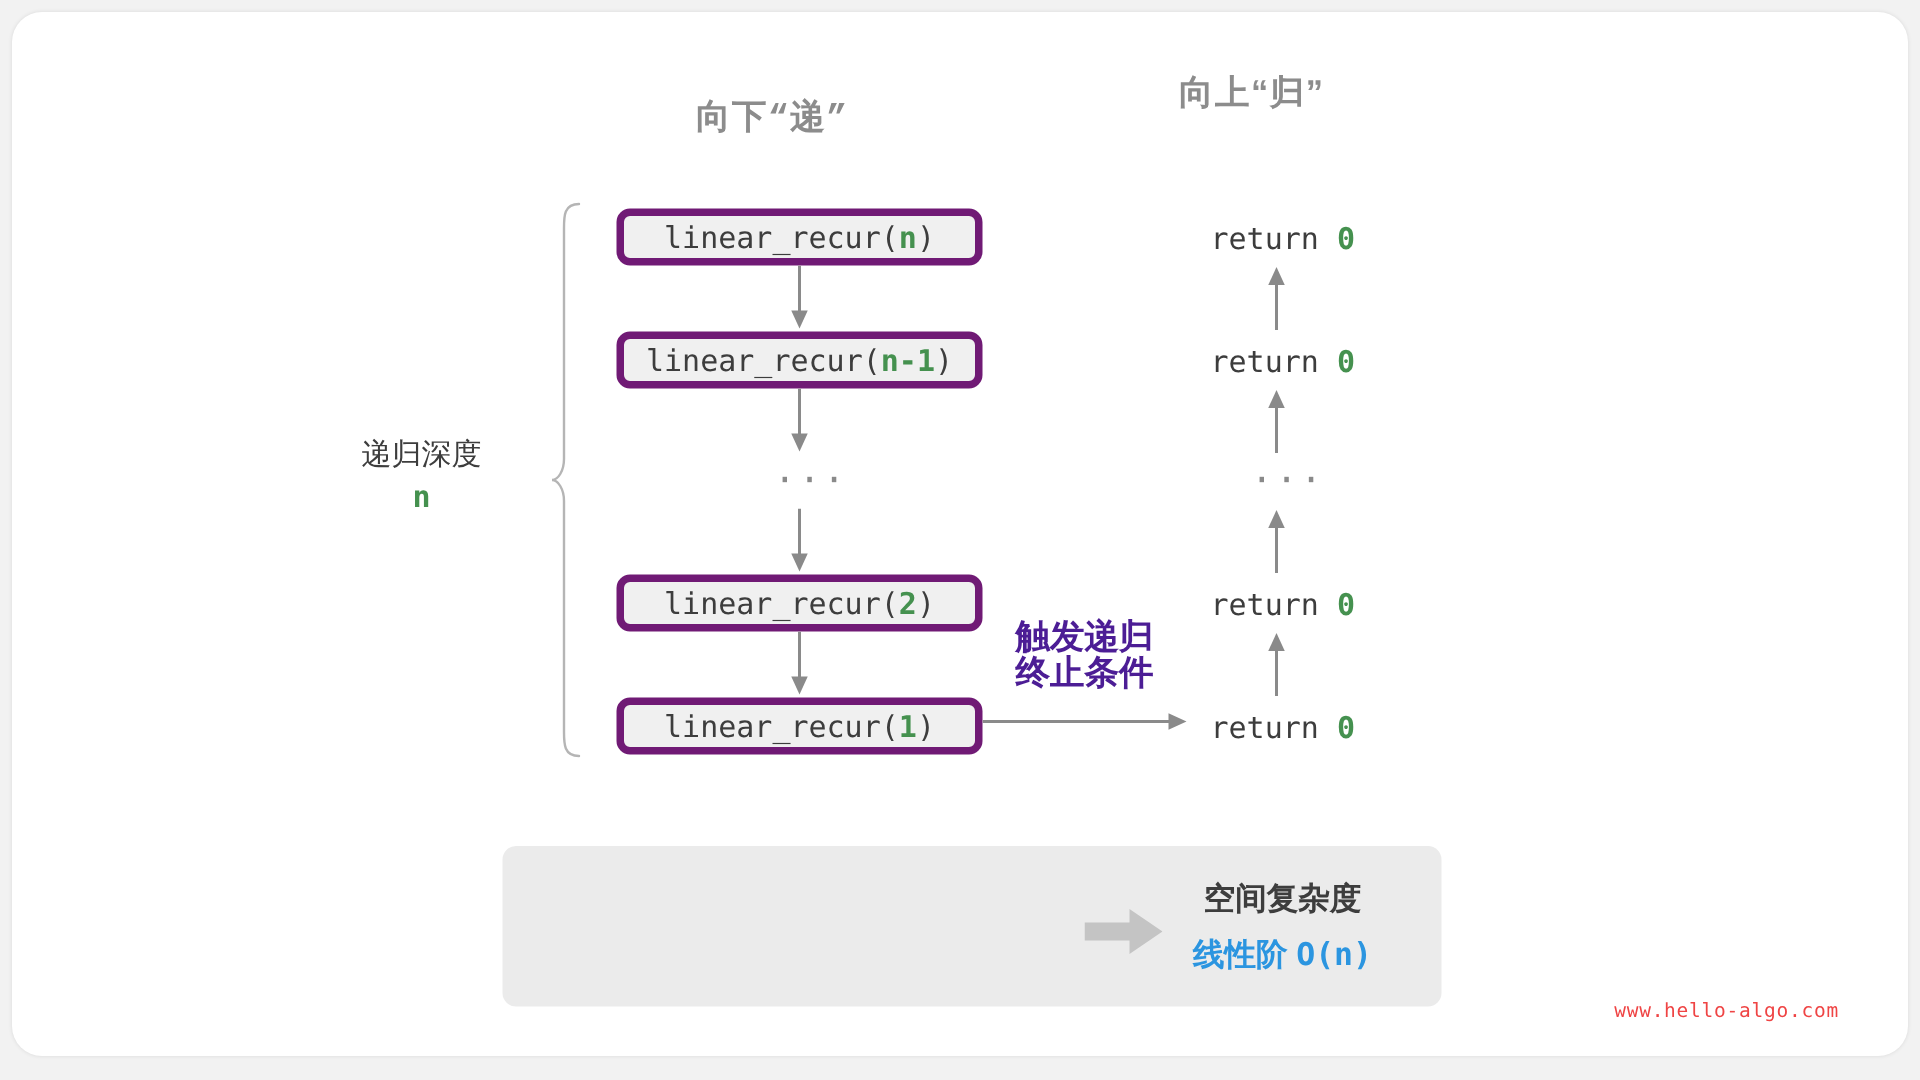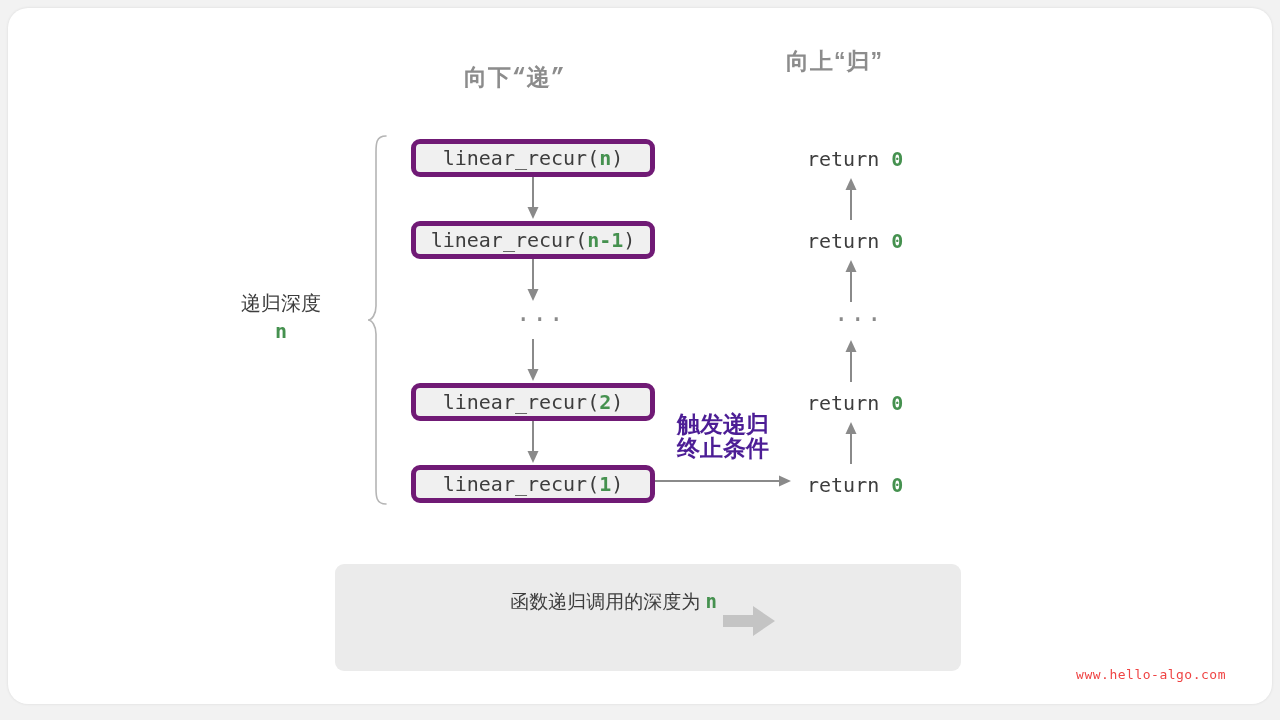--- a/index.html
+++ b/index.html
@@ -324,27 +324,30 @@
       </svg>
     </div>
 
     <div id="trigger-note">
       <div>触发递归</div>
       <div>终止条件</div>
     </div>
 
     <div id="summary">
       <div id="summary-left">
-        <div><span>函数递归调用的深度为 </span><span class="g">n</span></div>
       </div>
 
       <div id="summary-arrow">
         <svg width="52" height="30" viewBox="0 0 52 30">
           <polygon points="0,9 30,9 30,0 52,15 30,30 30,21 0,21" fill="#c4c4c4"></polygon>
         </svg>
       </div>
 
+      <div id="summary-right">
+        <div class="title">空间复杂度</div>
+        <div class="value"><span>线性阶 </span><span class="mono">O(n)</span></div>
+      </div>
     </div>
 
     <div id="watermark">www.hello-algo.com</div>
 
   </div>
 </div>
 
 </body></html>

